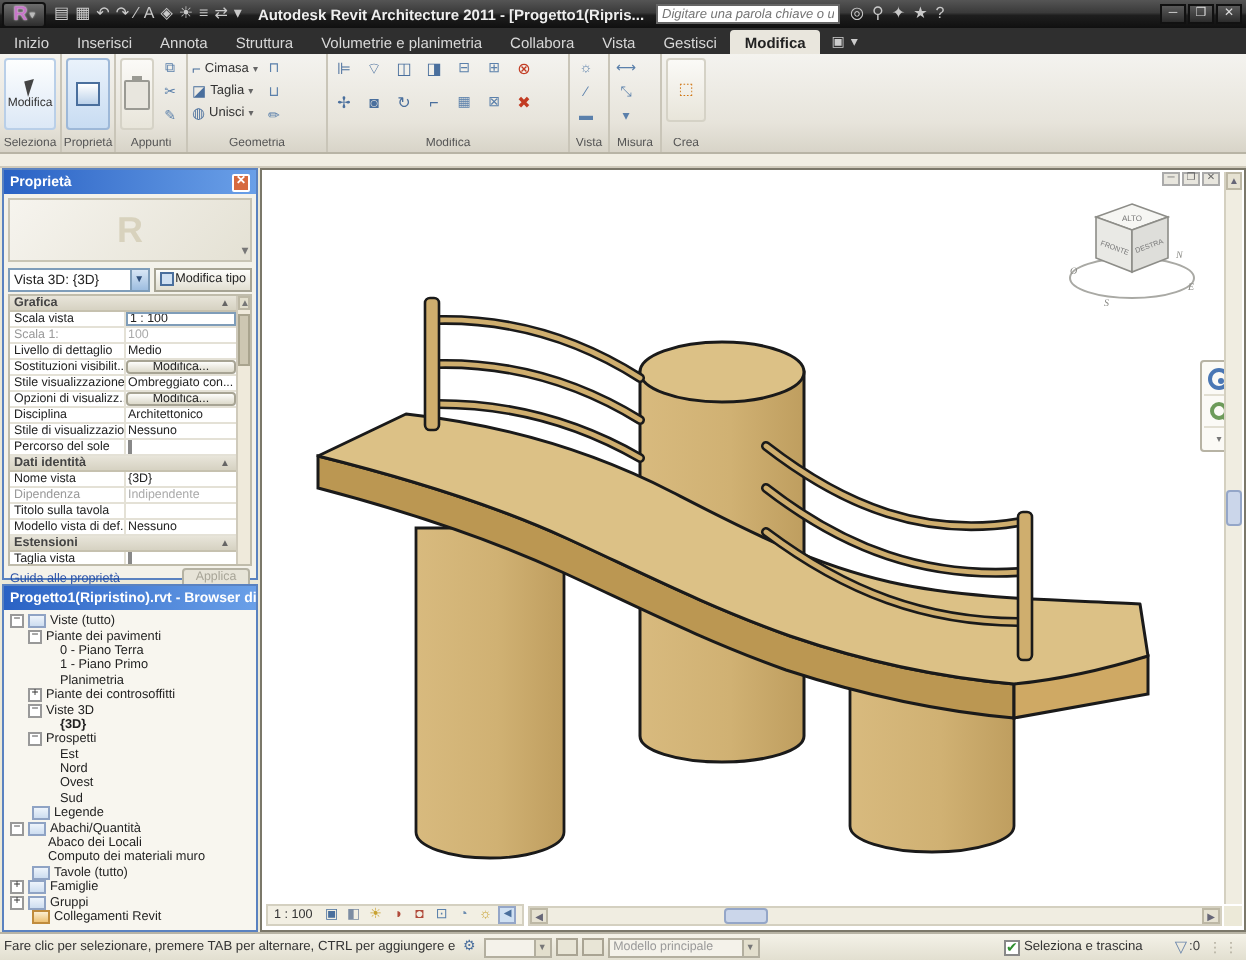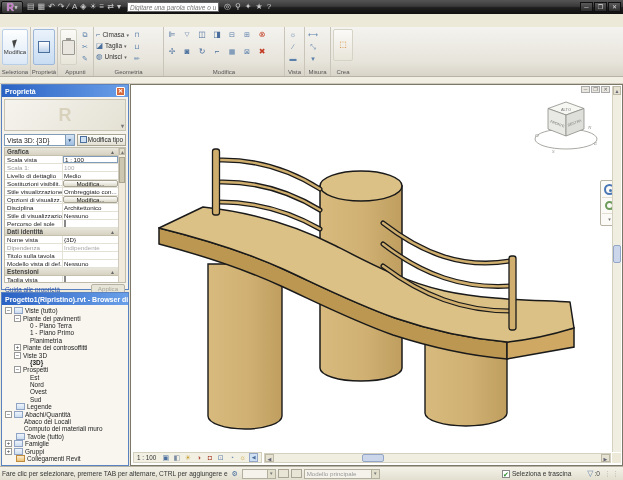--- a/index.html
+++ b/index.html
@@ -147,35 +147,51 @@
       <span class="qic">↶</span>
       <span class="qic">↷</span>
       <span class="qic">∕</span>
       <span class="qic">A</span>
       <span class="qic">◈</span>
       <span class="qic">☀</span>
       <span class="qic">≡</span>
       <span class="qic">⇄</span>
       <span class="qic">▾</span>
     </div>
+    <div class="apptitle">Autodesk Revit Architecture 2011 - [Progetto1(Ripris...</div>
     <input class="tsearch" placeholder="Digitare una parola chiave o una fr" style="">
     <div class="tbicons">
       <span class="qic">◎</span>
       <span class="qic">⚲</span>
       <span class="qic">✦</span>
       <span class="qic">★</span>
       <span class="qic">?</span>
     </div>
     <div class="winbtns">
       <div class="wbtn">─</div>
       <div class="wbtn">❐</div>
       <div class="wbtn">✕</div>
     </div>
   </div>
 
+  <div class="tabrow">
+    <div class="rtab">Inizio</div>
+    <div class="rtab">Inserisci</div>
+    <div class="rtab">Annota</div>
+    <div class="rtab">Struttura</div>
+    <div class="rtab">Volumetrie e planimetria</div>
+    <div class="rtab">Collabora</div>
+    <div class="rtab">Vista</div>
+    <div class="rtab">Gestisci</div>
+    <div class="rtab active">Modifica</div>
+    <div class="tabextra">
+      <span>▣</span>
+      <span>▾</span>
+    </div>
+  </div>
 
   <div class="ribbon">
     <div class="rpanel" style="width:31px;">
       <div class="bigbtn">
         <div class="curs"></div>
         <div class="blab">Modifica</div>
       </div>
       <div class="plab">Seleziona</div>
     </div>
     <div class="rpanel" style="width:27px;">

